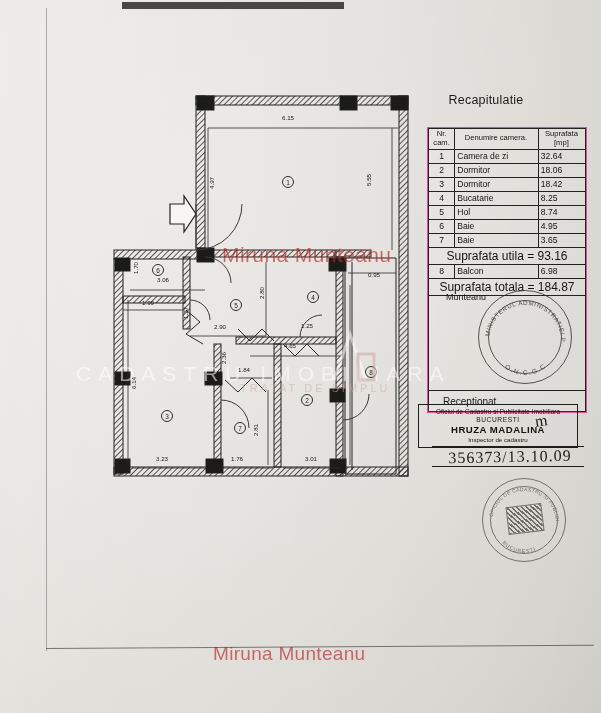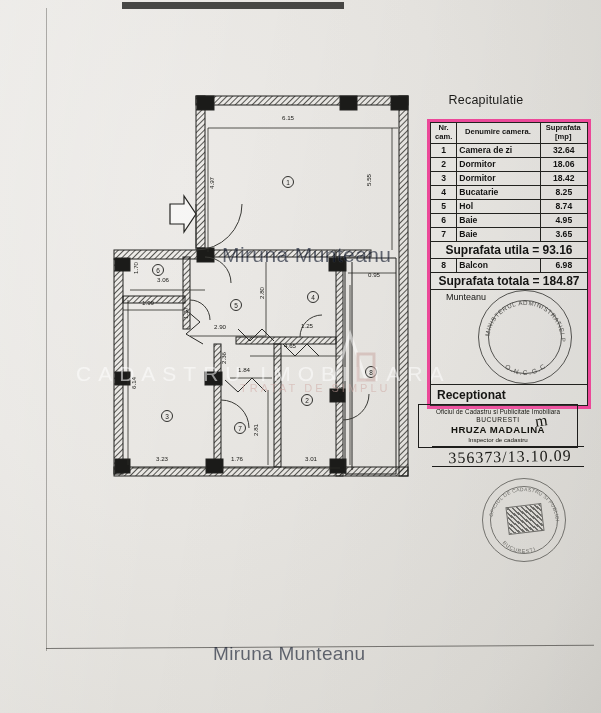--- a/index.html
+++ b/index.html
@@ -20,53 +20,53 @@
     background:linear-gradient(100deg, rgba(255,255,255,.25) 0%, rgba(255,255,255,0) 35%, rgba(0,0,0,.04) 100%);
     pointer-events:none;
   }
   
   .frame-v{position:absolute;left:46px;top:8px;width:1px;height:643px;background:rgba(90,88,84,.45);}
   .frame-h{position:absolute;left:46px;top:648px;width:548px;height:1px;background:rgba(60,58,55,.65);
            transform:rotate(-.35deg);transform-origin:left center;}
   .topbar{position:absolute;left:122px;top:2px;width:222px;height:7px;background:#2a2a28;opacity:.85;}
 
   
-  .wm{position:absolute;color:#0f172a;opacity:.62;pointer-events:none;user-select:none;}
+  .wm{position:absolute;color:#b91c1c;opacity:.62;pointer-events:none;user-select:none;}
   .wm-center{left:222px;top:243px;font-size:21px;letter-spacing:.4px;text-shadow:0 0 1px rgba(255,255,255,.5);}
   .wm-bottom{left:213px;top:643px;font-size:19px;letter-spacing:.3px;}
   .wm-agency{position:absolute;left:76px;top:362px;font-size:21px;letter-spacing:7px;color:#fff;opacity:.55;}
   .wm-tag{position:absolute;left:240px;top:382px;font-size:11px;letter-spacing:3px;color:#cfa9a4;opacity:.55;}
   .wm-logo{position:absolute;left:320px;top:328px;width:64px;height:56px;opacity:.5;}
 
   
   #plan{position:absolute;left:0;top:0;width:601px;height:713px;}
 
   
   #recap{
-    position:absolute;left:427px;top:119px;width:158px;
-    border:3px solid #ec4899;background:rgba(255,255,255,.10);font-weight:bold;
+    position:absolute;left:427px;top:127px;width:158px;
+    border:1px solid #ec4899;background:rgba(255,255,255,.10);
   }
   #recap-title{
     position:absolute;left:407px;top:93px;width:158px;text-align:center;
     font-size:12.5px;color:#1b1b19;letter-spacing:.2px;
   }
   table.recap{border-collapse:collapse;width:100%;font-size:8.6px;color:#141413;}
   table.recap td{
     border:1px solid #22221f;padding:1px 2px;line-height:1.18;
     height:11px;vertical-align:middle;
   }
   .c-nr{width:22px;text-align:center;}
   .c-nm{width:86px;text-align:left;padding-left:5px;}
-  .c-sf{width:44px;text-align:center;padding-left:5px;}
+  .c-sf{width:44px;text-align:left;padding-left:5px;}
   .hdr td{text-align:center;font-size:7.6px;padding:1px 1px;line-height:1.12;}
   .hdr .c-nm,.hdr .c-sf{text-align:center;padding-left:1px;}
   .sum td{text-align:center;font-size:12px;padding:2px 2px;}
   .recept{
     height:20px;border:1px solid #22221f;border-top:none;
-    font-size:12px;color:#161614;display:flex;align-items:center;padding-left:6px;
+    font-size:10px;color:#161614;display:flex;align-items:center;padding-left:14px;
   }
   
   #cadastru{
     position:absolute;left:418px;top:404px;width:158px;height:42px;
     border:1px solid #1d1d1b;background:rgba(255,255,255,.07);
     text-align:center;color:#14140f;
   }
   #cad-office{font-size:6.3px;letter-spacing:.1px;margin-top:3px;white-space:nowrap;}
   #cad-city{font-size:6.6px;letter-spacing:.6px;margin-top:1px;}
   #cad-name{font-size:9.6px;font-weight:bold;letter-spacing:.5px;margin-top:1px;}

